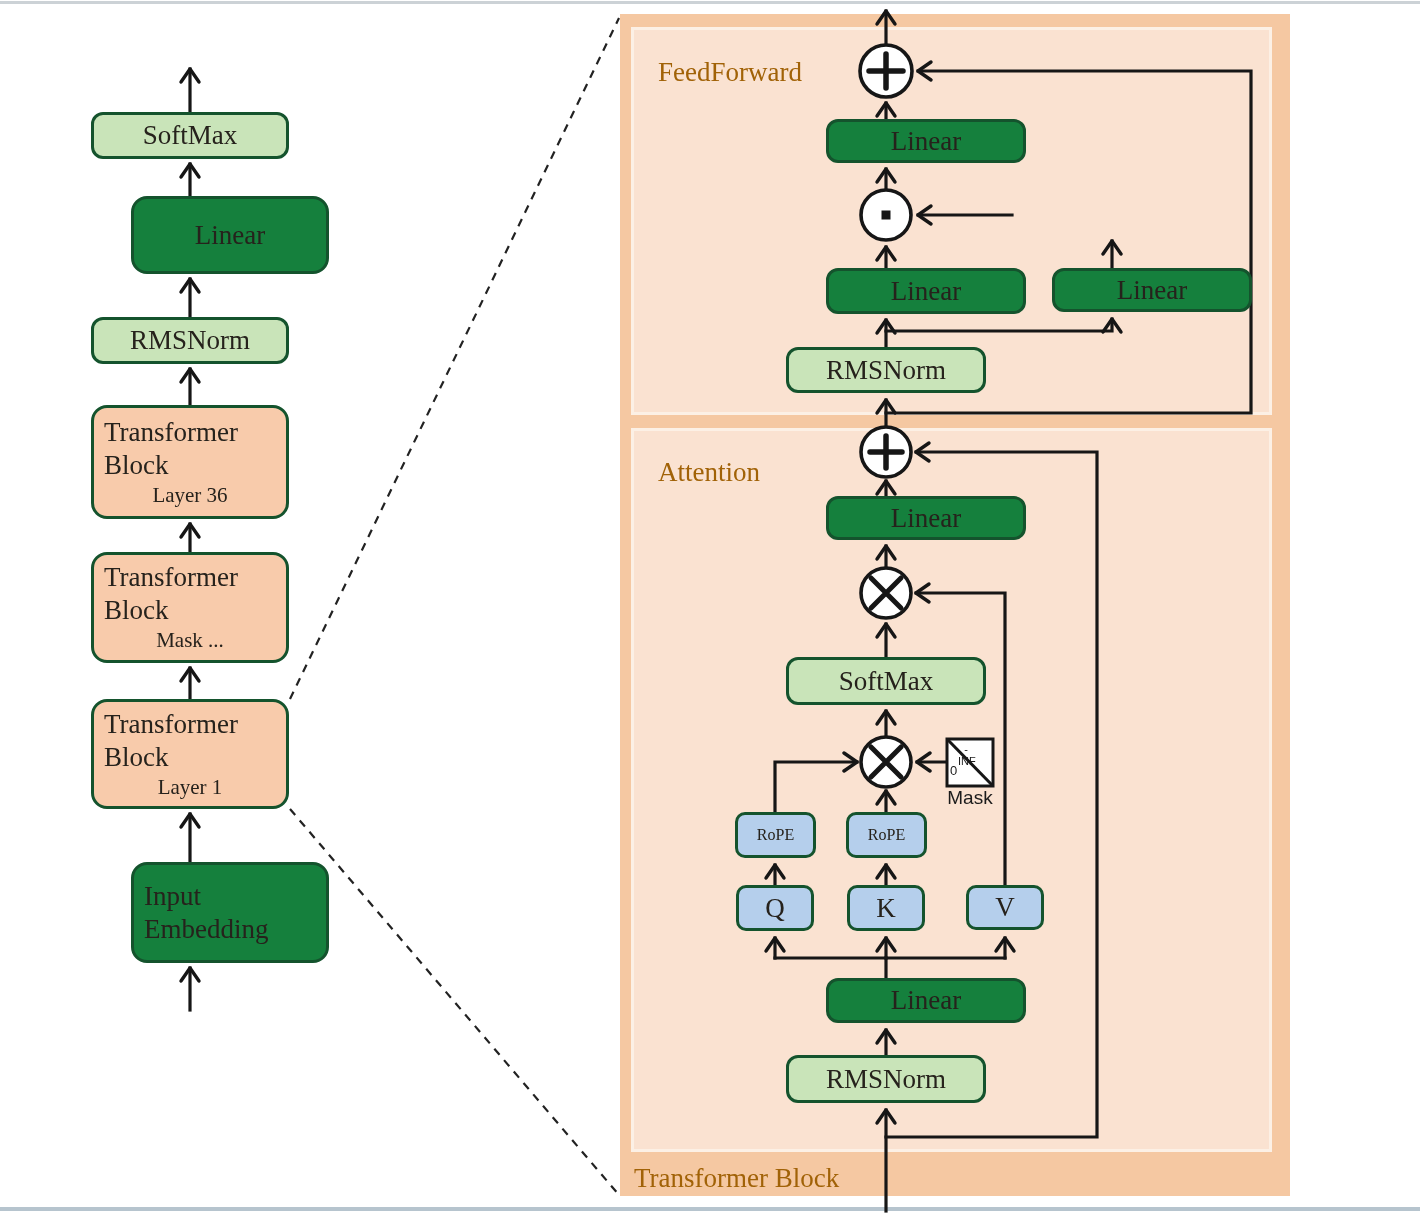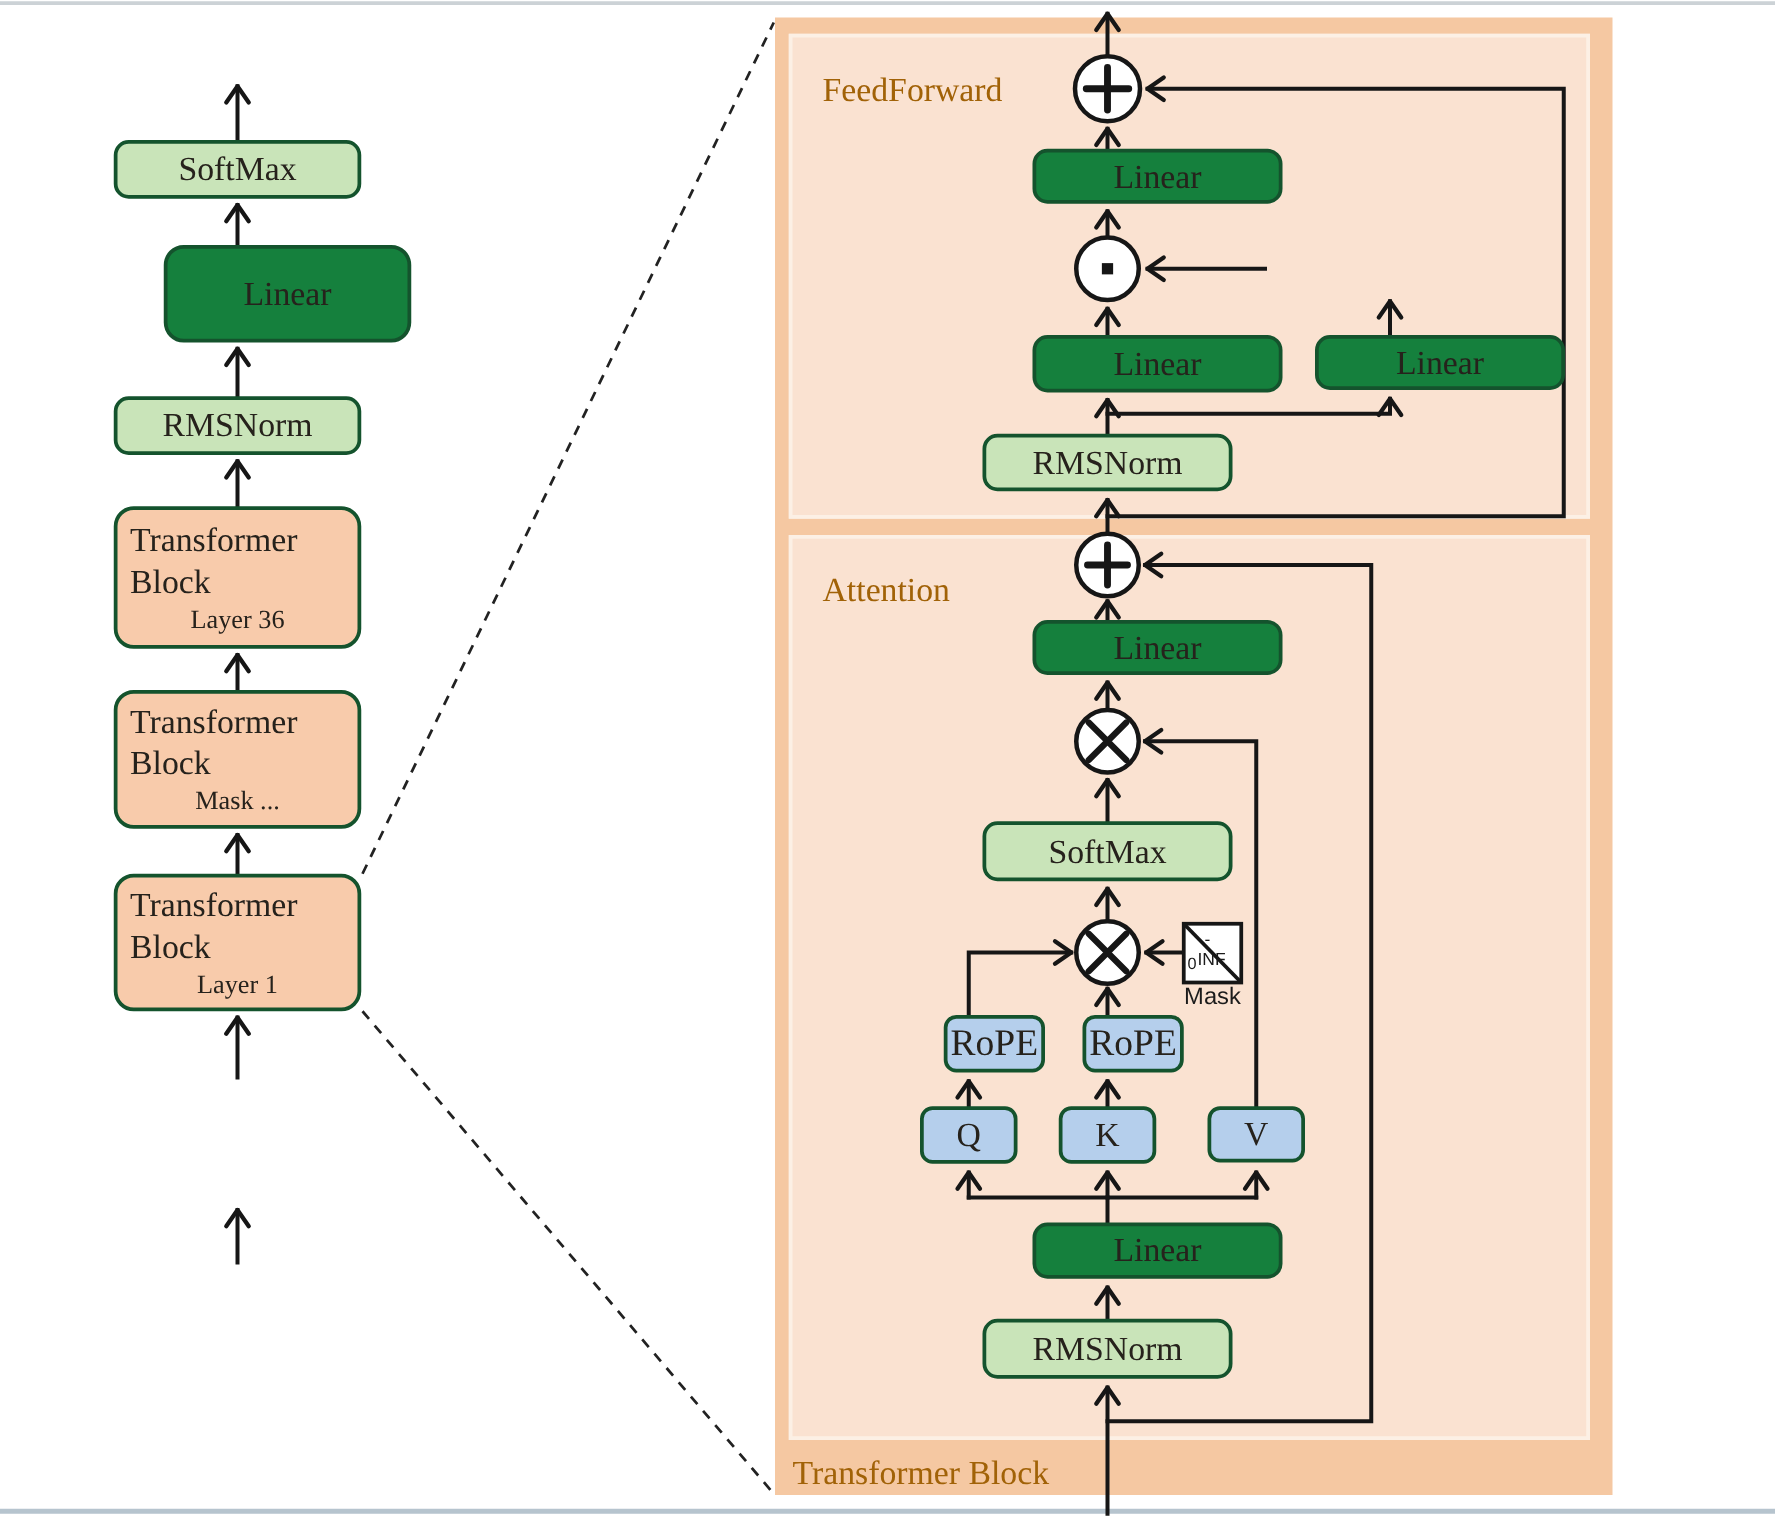--- a/index.html
+++ b/index.html
@@ -23,26 +23,26 @@
     display:flex;flex-direction:column;align-items:center;justify-content:center;
     font-size:27px;line-height:1.22;
   }
   .blue{background:#15803d;margin-left:40px;}
   .green{background:#c9e4b9;}
   .orange{background:#f8cbab;}
   .qkv{background:#b5cfec;border-radius:10px;}
   .r16{border-radius:16px;}
   .box .main{display:block;max-width:172px;}
   .box .sub{display:block;font-size:21px;margin-top:1px;}
-  .rope{font-size:30px;margin-left:20px;}
+  .rope{font-size:16px;}
 
   svg.wires{position:absolute;left:0;top:0;pointer-events:none;}
 
   .mask-text{position:absolute;color:#1b1b1b;font-family:"Liberation Sans","DejaVu Sans",sans-serif;}
-  .mask-neginf{left:958px;top:743px;font-size:14px;width:16px;text-align:center;}
+  .mask-neginf{left:958px;top:743px;font-size:11px;width:16px;text-align:center;}
   .mask-zero{left:950px;top:763px;font-size:13px;}
   .mask-caption{left:938px;top:787px;font-size:19px;width:64px;text-align:center;}
 </style>
 </head>
 <body>
 
 <div class="stage">
 
   <div class="edge-line edge-top"></div>
   <div class="edge-line edge-bottom"></div>
@@ -148,20 +148,23 @@
     <span class="sub">Layer 36</span>
   </div>
   <div class="box orange r16" style="left:91px;top:552px;width:198px;height:111px;">
     <span class="main">Transformer Block</span>
     <span class="sub">Mask ...</span>
   </div>
   <div class="box orange r16" style="left:91px;top:699px;width:198px;height:110px;">
     <span class="main">Transformer Block</span>
     <span class="sub">Layer 1</span>
   </div>
+  <div class="box blue r16" style="left:91px;top:862px;width:198px;height:101px;">
+    <span class="main">Input Embedding</span>
+  </div>
 
   <div class="panel-label" style="left:658px;top:57px;">FeedForward</div>
 
   <div class="box blue" style="left:786px;top:119px;width:200px;height:44px;">
     <span class="main">Linear</span>
   </div>
   <div class="box blue" style="left:786px;top:268px;width:200px;height:46px;">
     <span class="main">Linear</span>
   </div>
   <div class="box blue" style="left:1012px;top:268px;width:200px;height:44px;">

